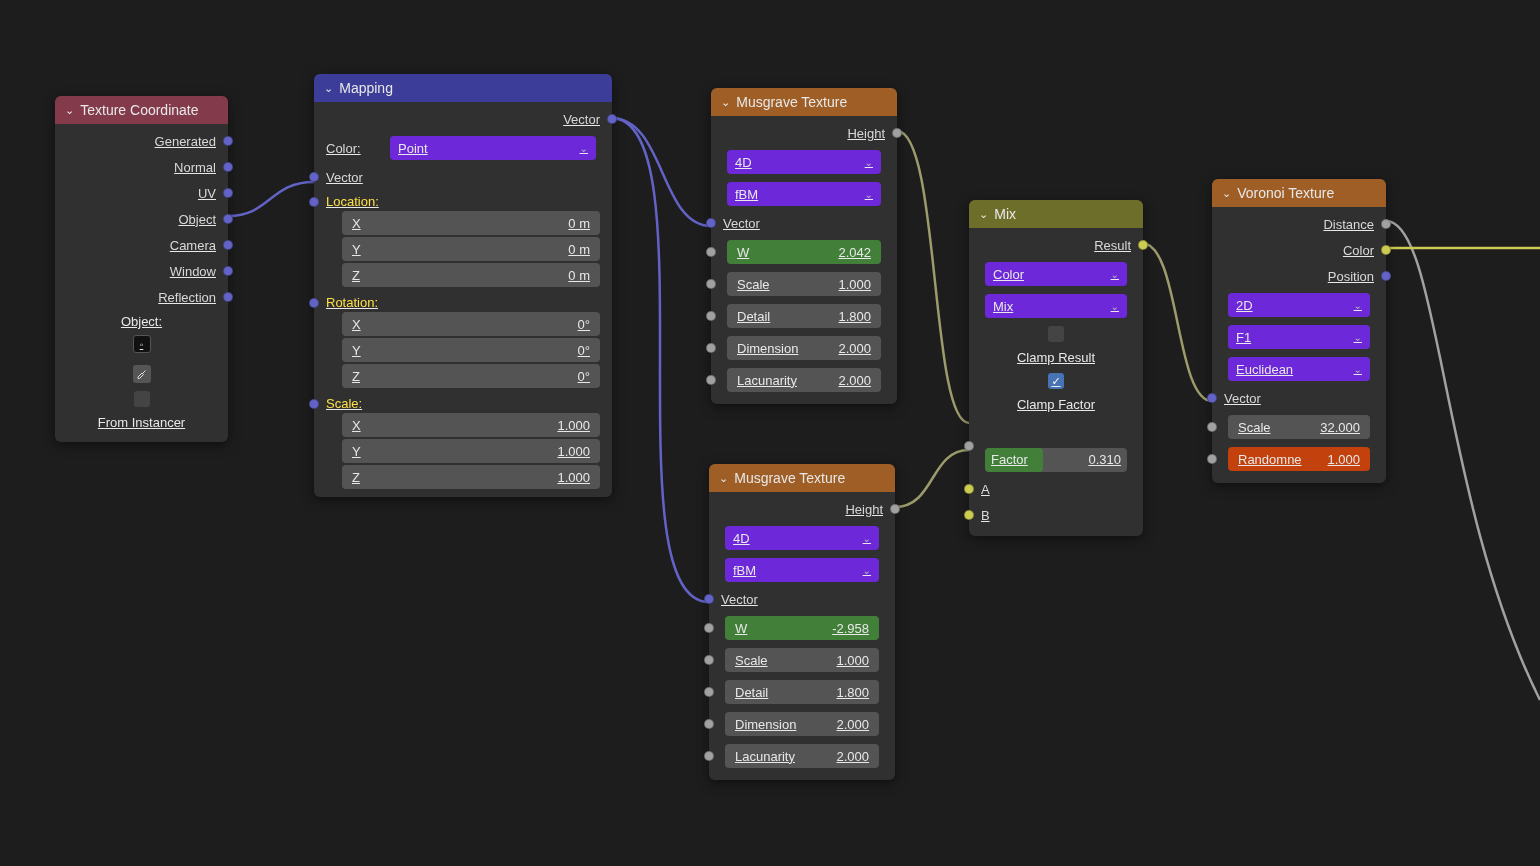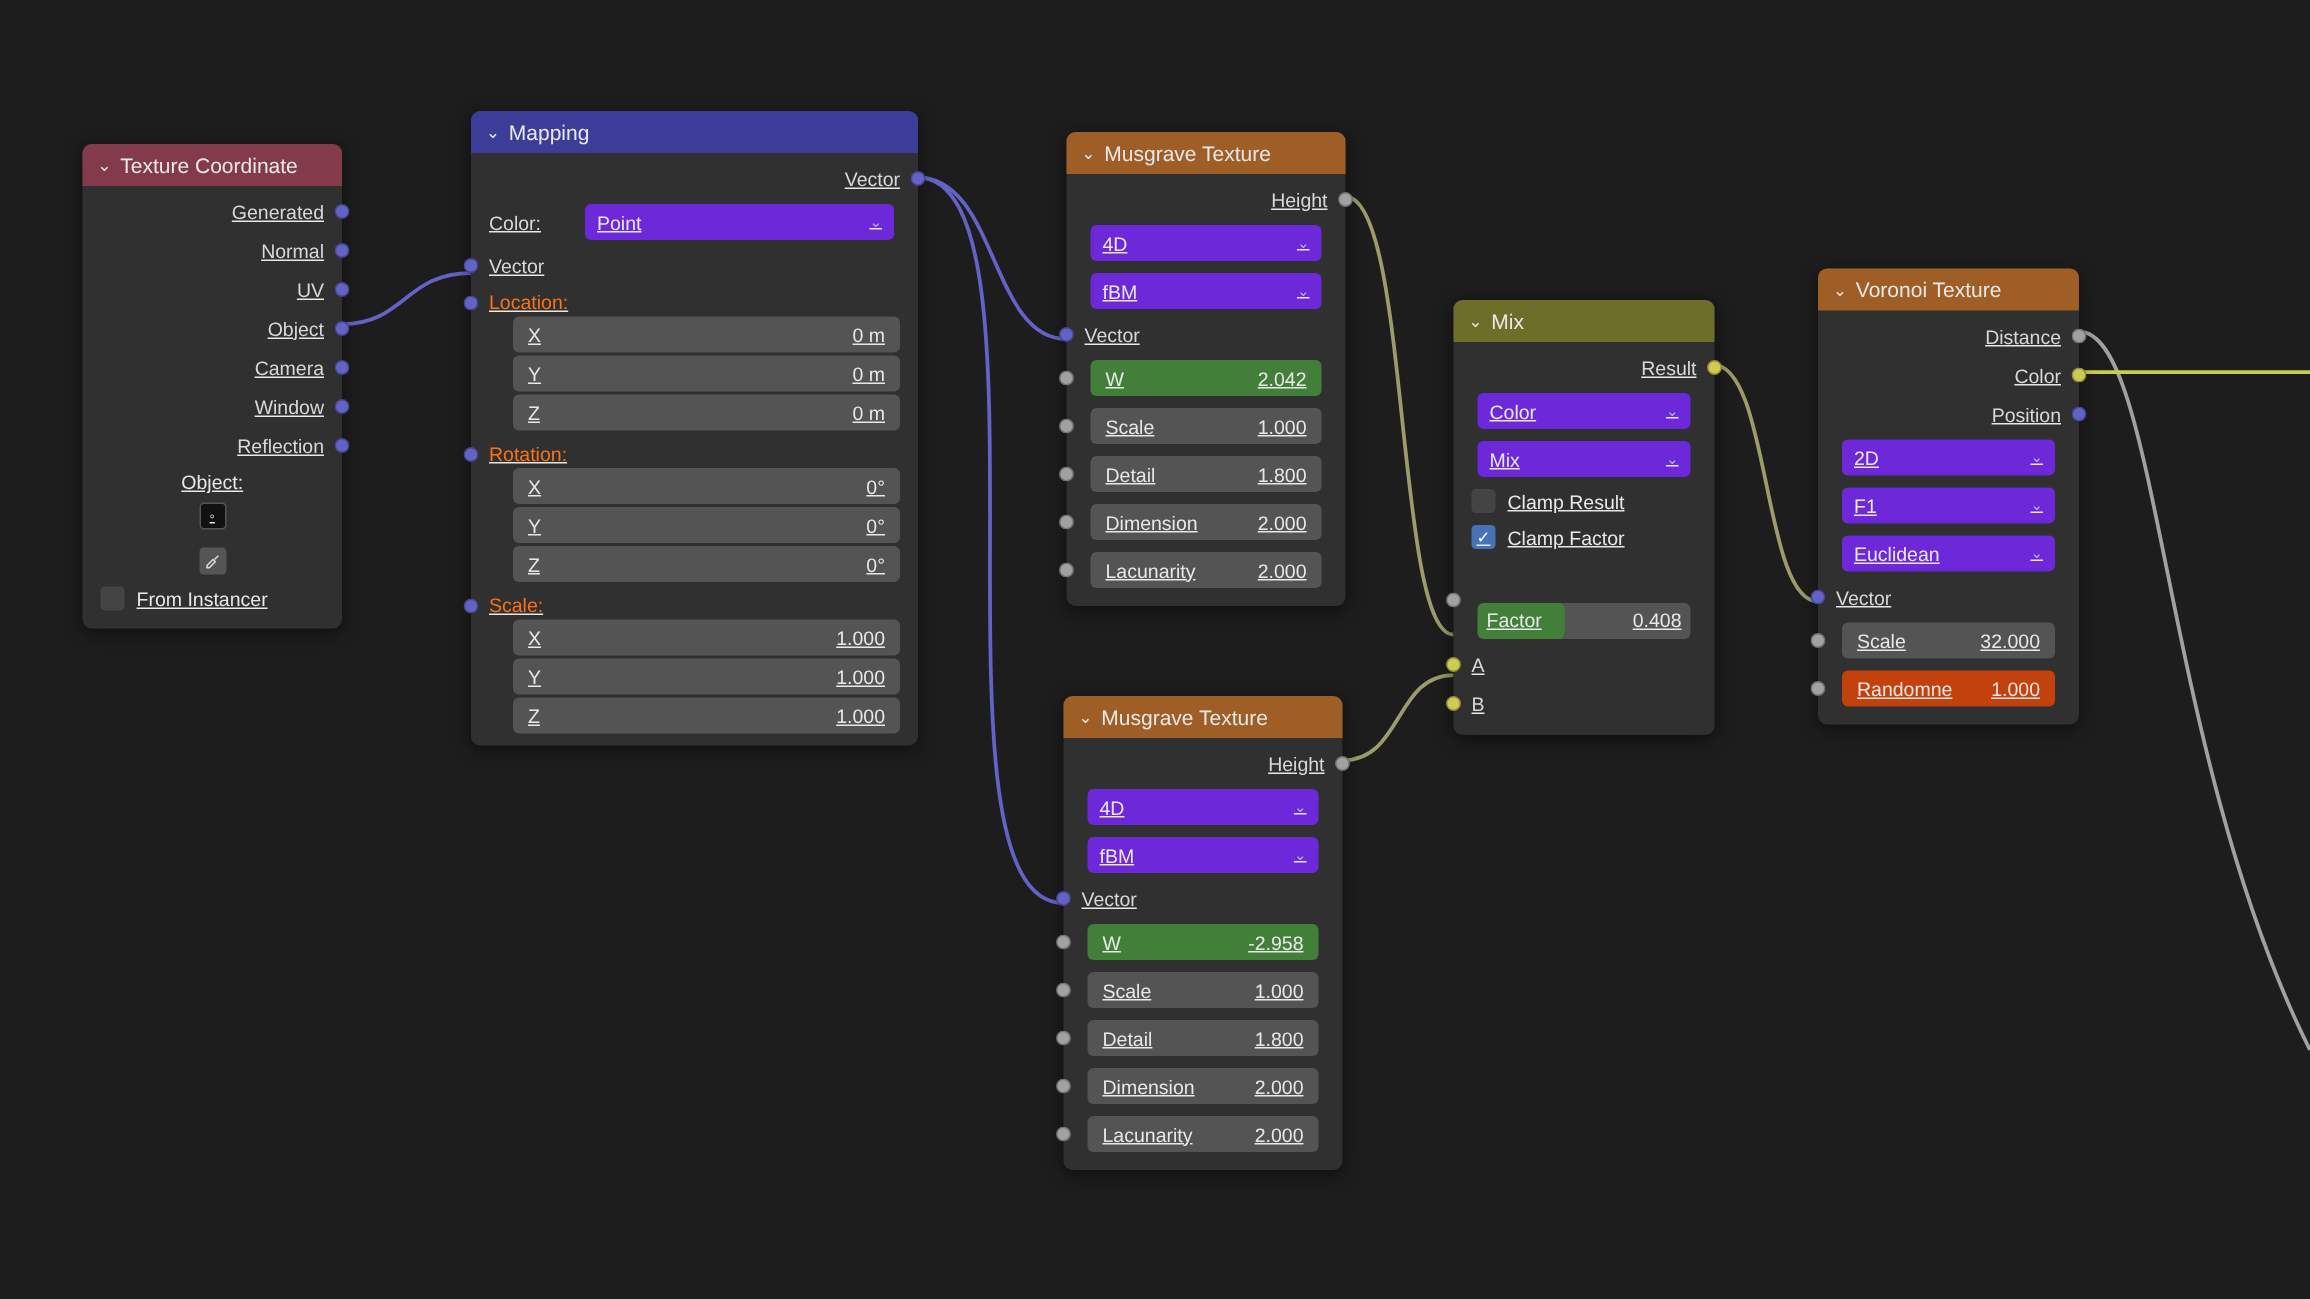--- a/index.html
+++ b/index.html
@@ -26,29 +26,29 @@
   .sock.float { background:#a1a1a1; }
   .sock.color { background:#cccc52; }
   
   .dropdown { flex:1; background:#6d28d9; border-radius:4px; padding:4px 8px; display:flex; align-items:center; justify-content:space-between; margin:0 4px; height:24px; }
   .dropdown .dd-arrow { font-size:10px; color:#bbb; }
   
   .num-field { background:#545454; border-radius:4px; padding:4px 10px; display:flex; justify-content:space-between; align-items:center; height:24px; margin: 0 4px; }
   .num-field.green { background:#42803a; }
   .num-field.blue  { background:#c2410c; }
   
-  .checkbox-row { display:flex; align-items:center; gap:8px; padding:4px 12px; }
+  .checkbox-row { display:flex; align-items:center; gap:8px; padding:4px 12px;flex-direction:column; }
   .cb { width:16px; height:16px; background:#444; border-radius:3px; display:flex; align-items:center; justify-content:center; font-size:11px; }
   .cb.checked { background:#4772b3; color:#fff; }
   
   .swatch-row { display:flex; align-items:center; gap:6px; padding:4px 12px;flex-direction:column; }
   .swatch-box { width:18px; height:18px; background:#111; border:1px solid #555; border-radius:3px; display:flex; align-items:center; justify-content:center; font-size:10px;}
   .eyedrop { width:18px; height:18px; background:#555; border-radius:3px; display:flex; align-items:center; justify-content:center;}
   
-  .section-label { padding: 4px 24px 2px 12px; color:#f97316; }
+  .section-label { padding: 4px 24px 2px 12px; color:#fde047; }
   
   svg.wires { position:absolute; top:0; left:0; width:1540px; height:866px; pointer-events:none; }
   .slider-fill { position:absolute; top:0; left:0; bottom:0; background:#42803a; border-radius:4px; }
   .slider-content { position:relative; display:flex; justify-content:space-between; padding:0 6px; width:100%; }
 </style>
 </head>
 <body>
 
 <svg class="wires">
 
@@ -349,21 +349,21 @@
     <div class="checkbox-row">
         <div class="cb checked">✓</div>
         <span>Clamp Factor</span>
       </div>
     <div class="row">
         <span class="sock in float"></span>
       <div class="num-field" style="flex:1;position:relative;overflow:hidden;padding:0;margin-top:28px;">
         <div class="slider-fill" style="width:41%"></div>
         <div class="slider-content" style="line-height:24px;">
             <span>Factor</span>
-            <span>0.408</span>
+            <span>0.310</span>
           </div>
       </div>
     </div>
     <div class="row left">
         <span class="sock in color"></span>
         <span class="label">A</span>
       </div>
     <div class="row left">
         <span class="sock in color"></span>
         <span class="label">B</span>

